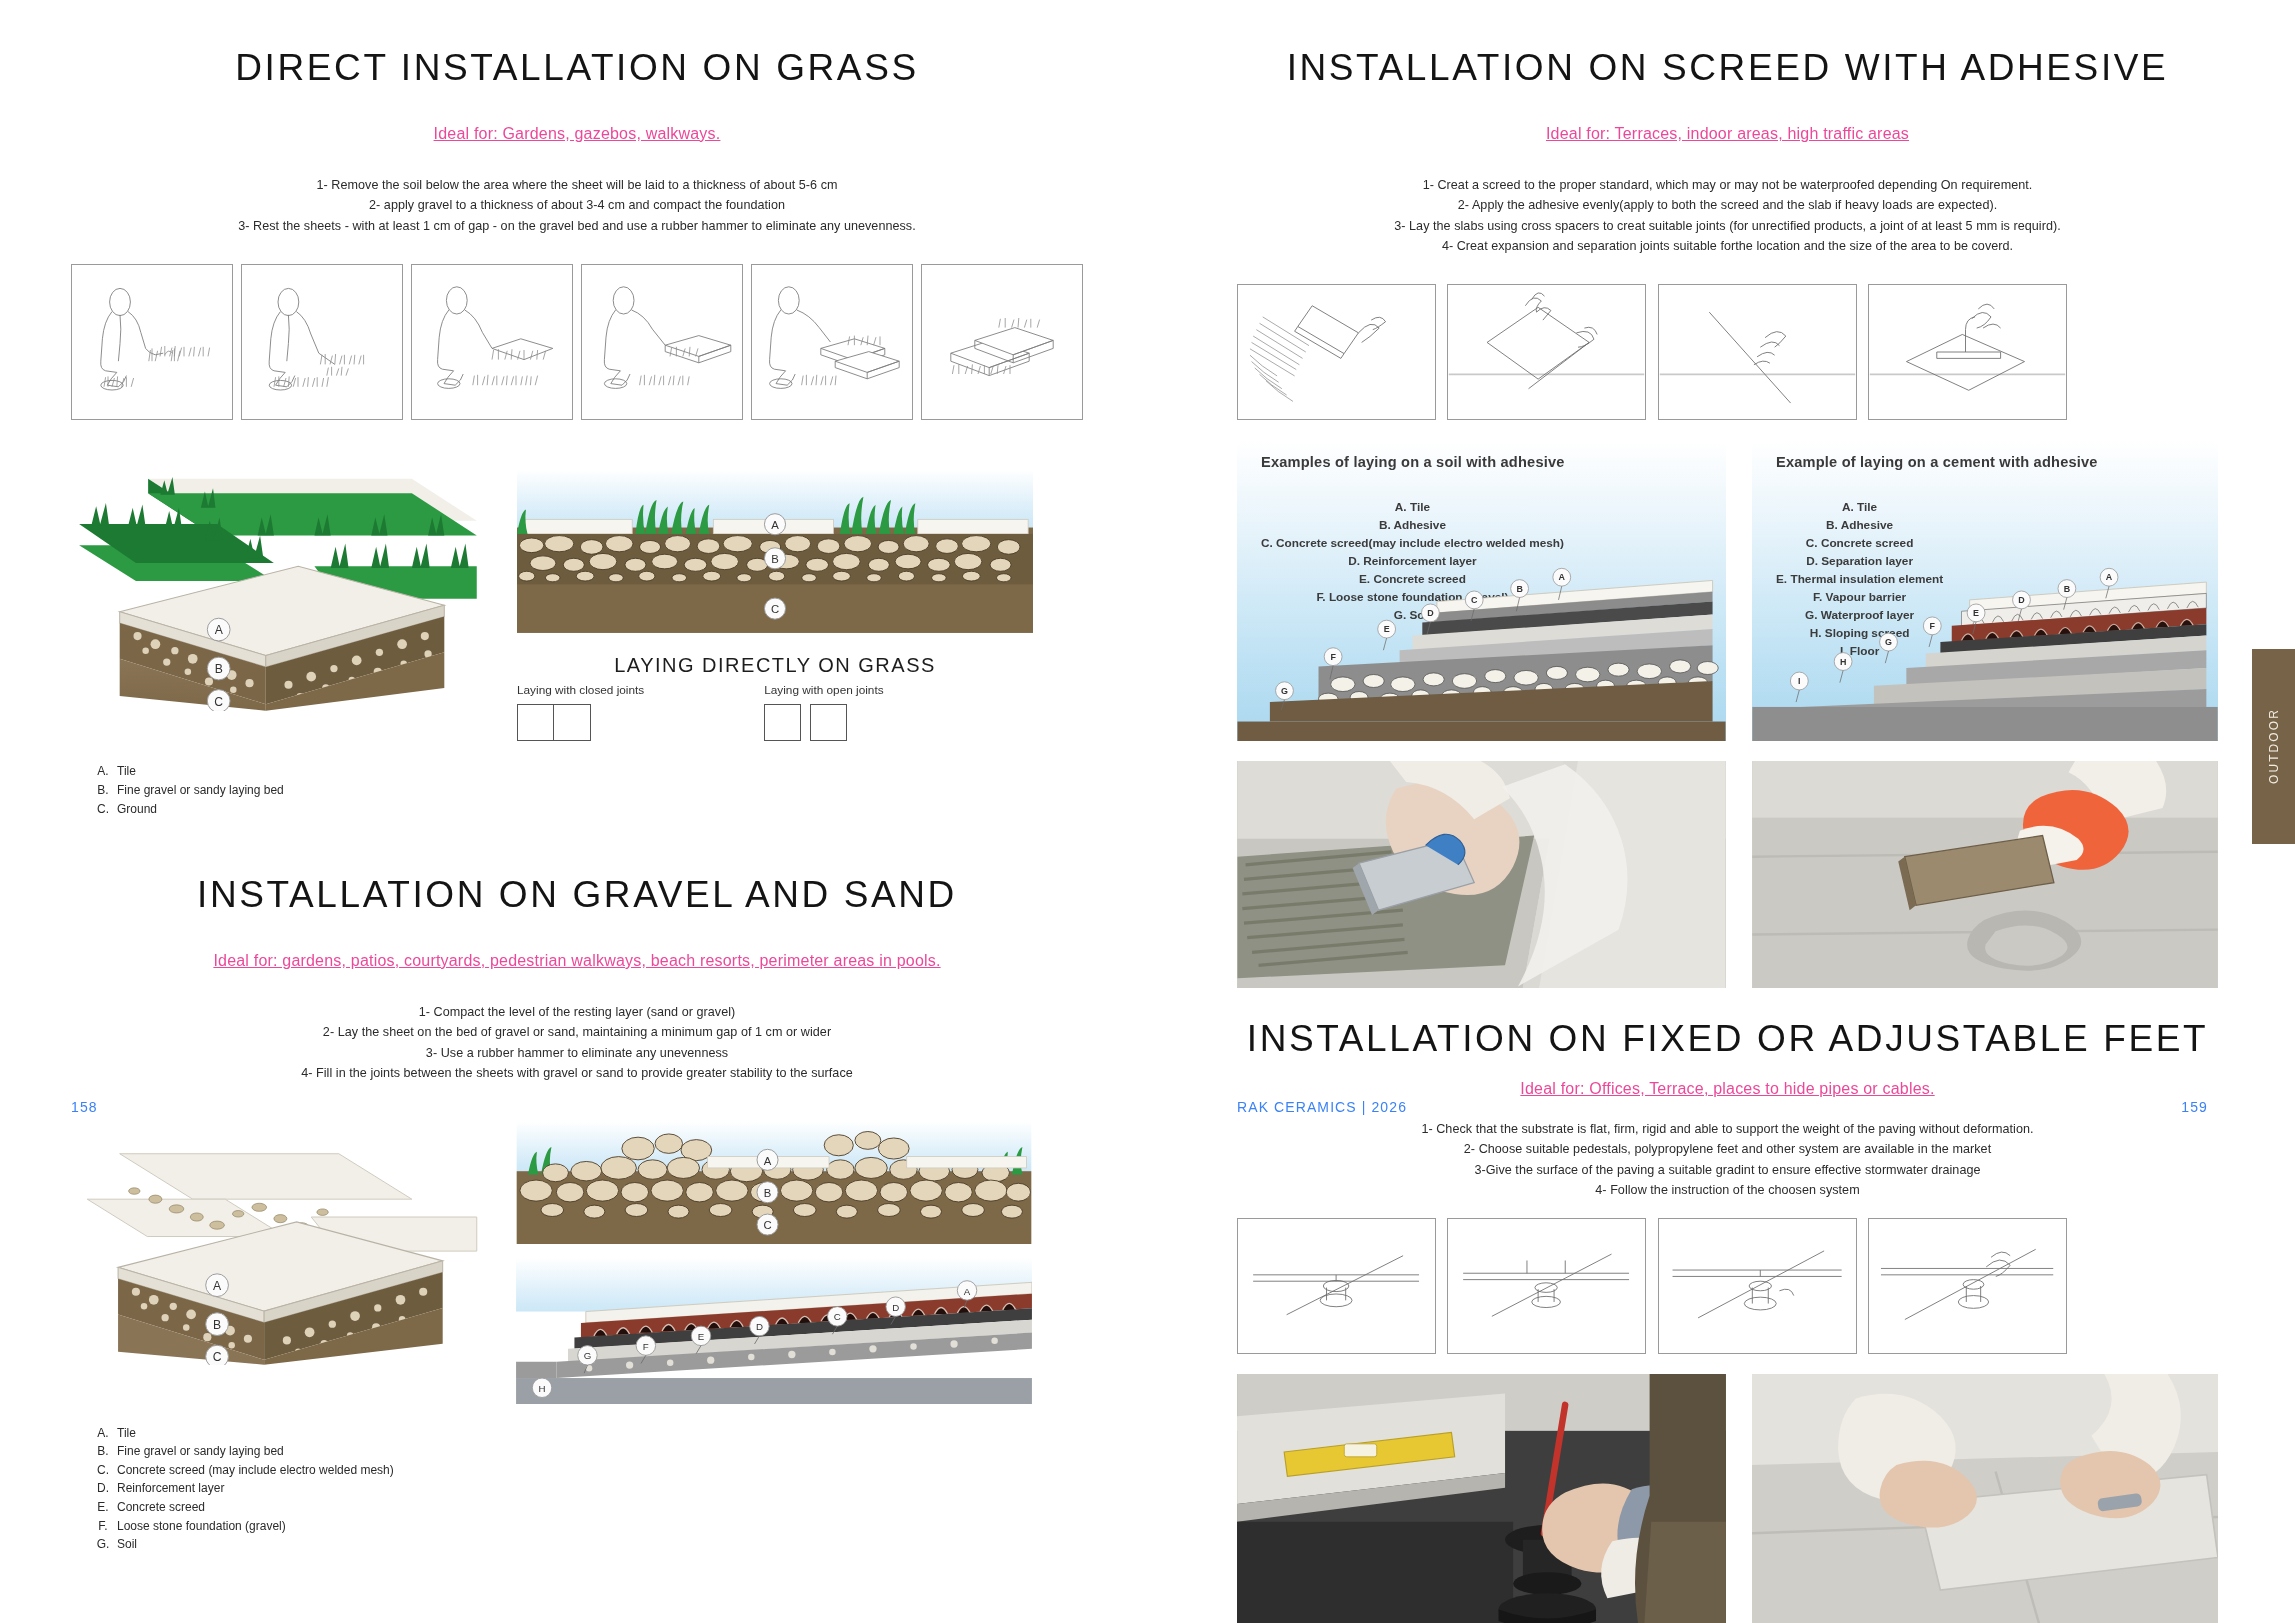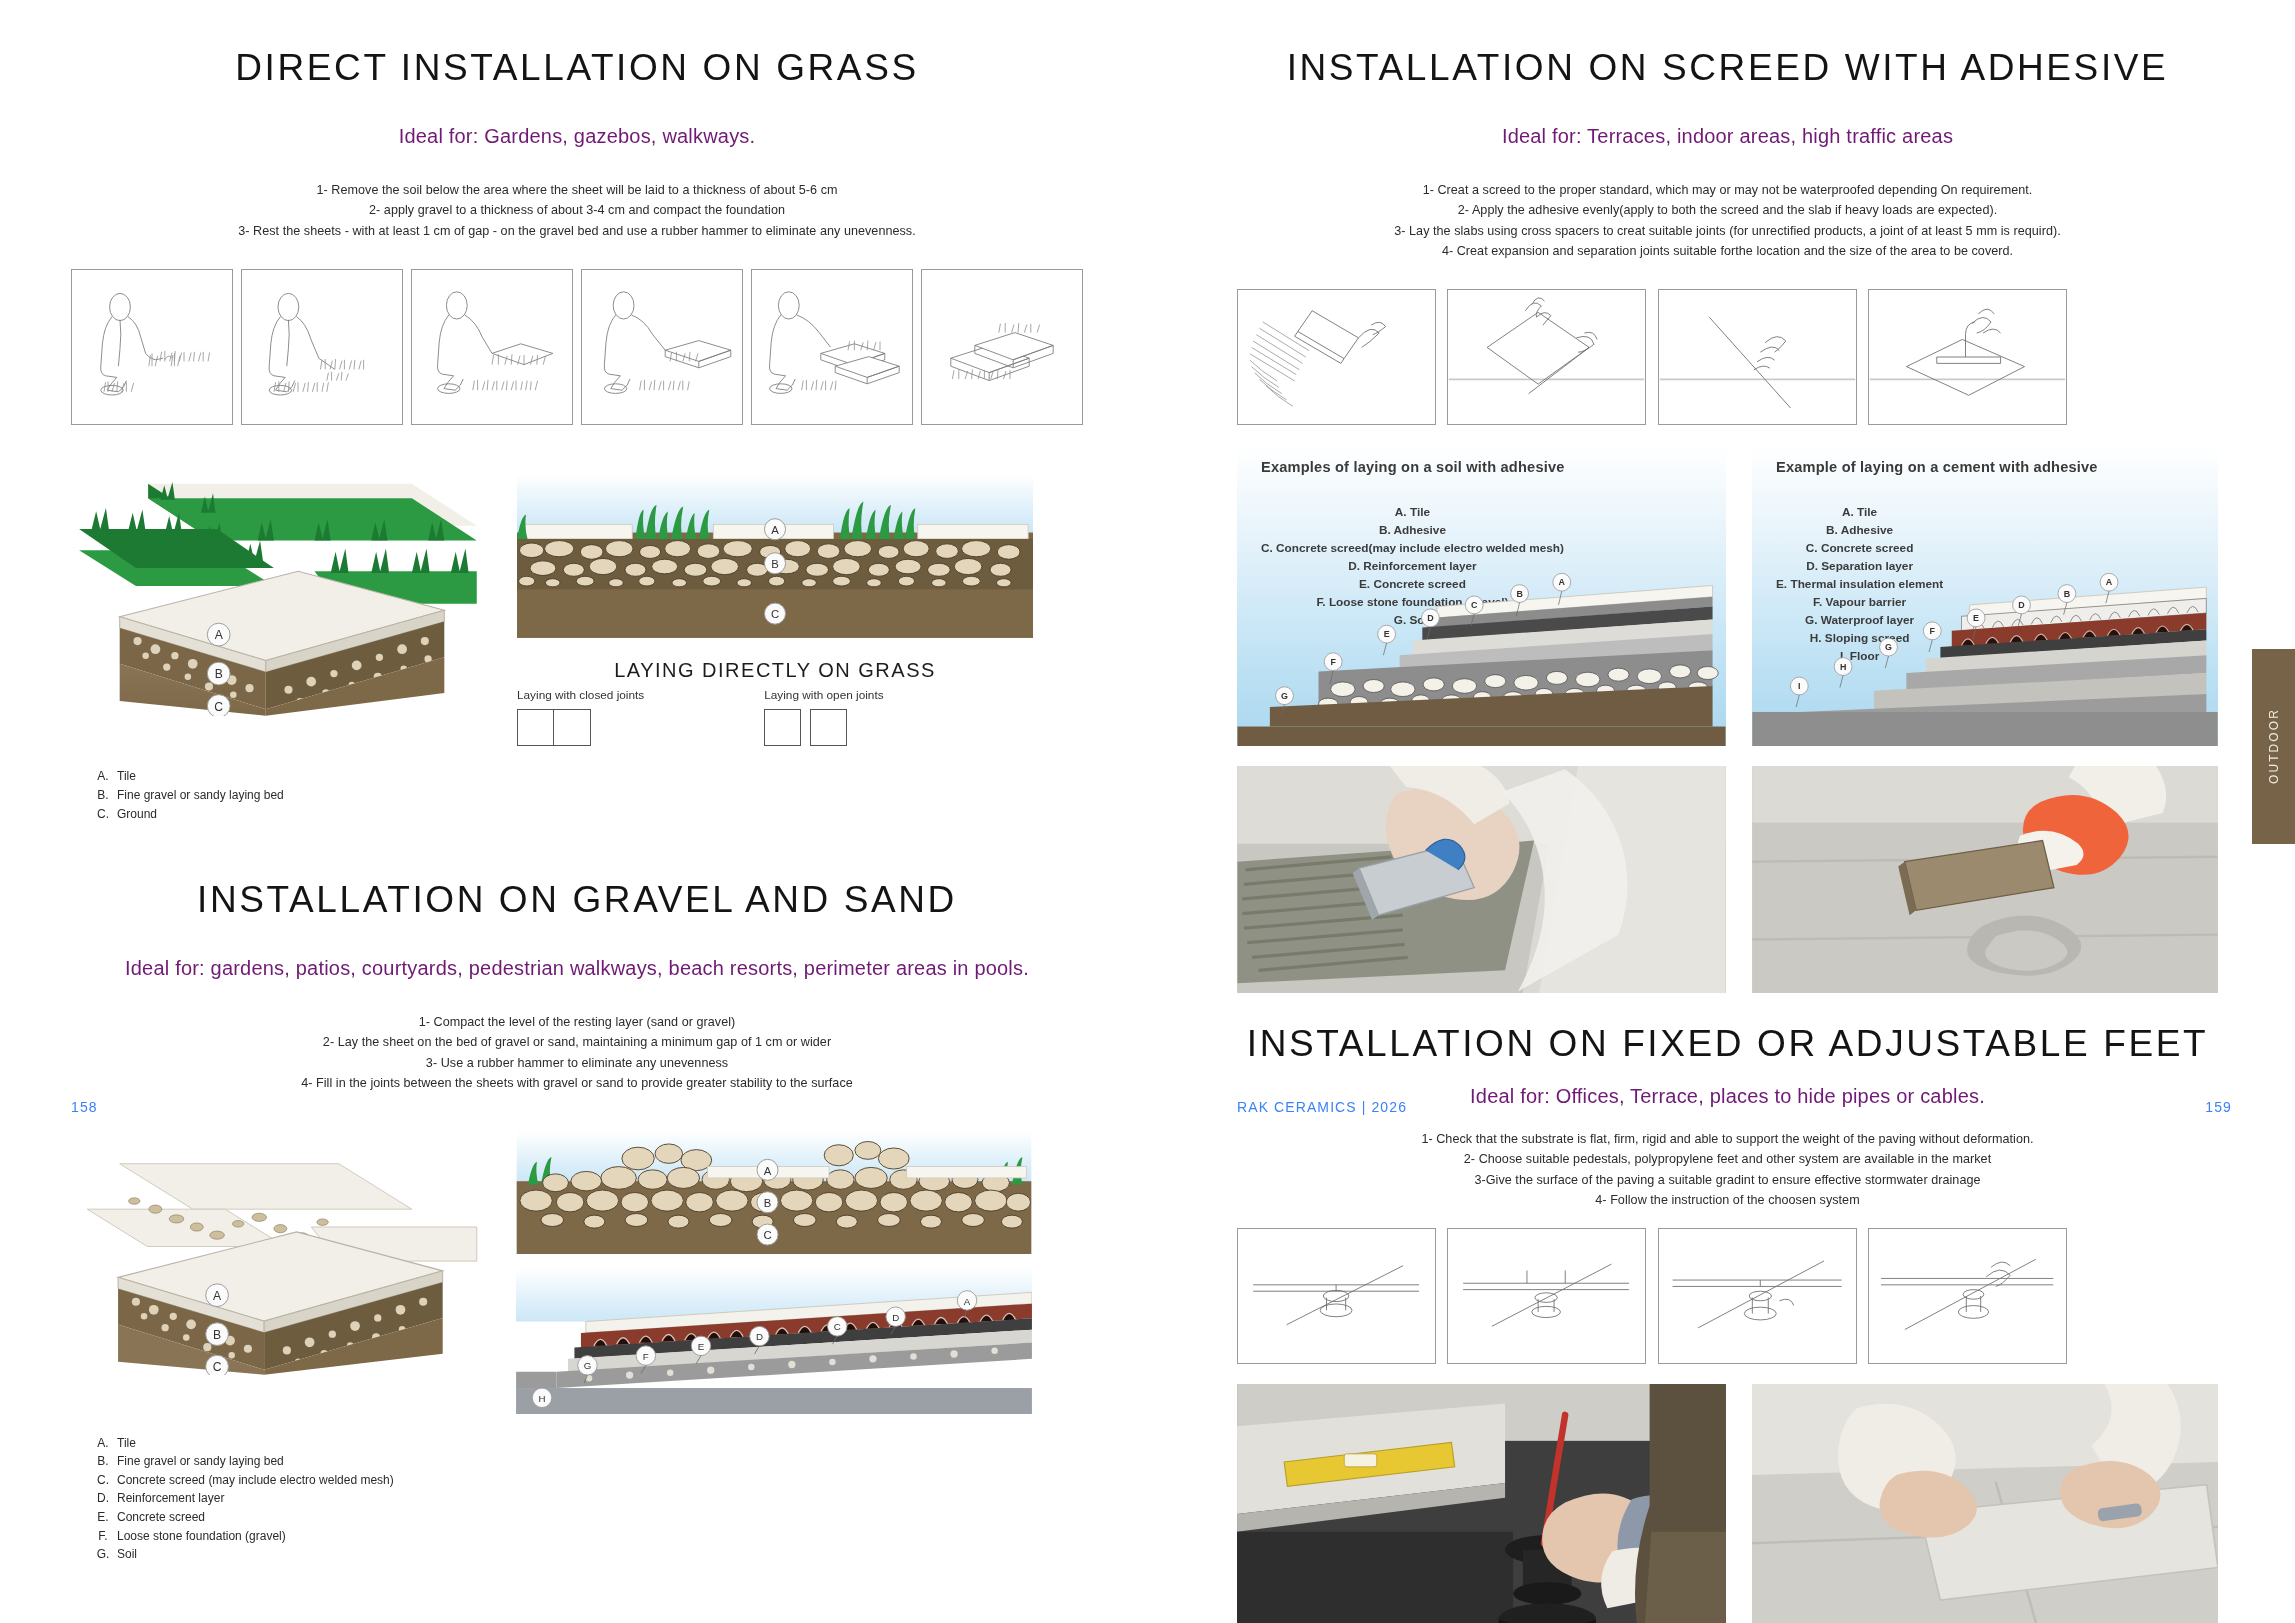--- a/index.html
+++ b/index.html
@@ -12,21 +12,21 @@
   .spread { position: relative; width: 2295px; height: 1623px; display: flex; }
   .page { position: relative; height: 1149px; text-align: center; }
   .page-left  { width: 1148px; padding: 49px 65px 0 71px; }
   .page-right { width: 1148px; padding: 49px 78px 0 89px; }
 
   h1.section-title {
     font-size: 37px; font-weight: 400; letter-spacing: 2.6px;
     color: #141414; line-height: 1.05; white-space: nowrap;
   }
   .ideal {
-    font-size: 20px; color: #701a75; margin-top: 37px; letter-spacing: 0.2px;
+    font-size: 16px; color: #ec4899; margin-top: 37px; letter-spacing: 0.2px; text-decoration: underline;
   }
   .steps { margin-top: 32px; }
   .steps li {
     list-style: none; font-size: 12.6px; color: #2b2b2b;
     line-height: 1.62; letter-spacing: 0.04px; white-space: nowrap;
   }
 
   
   .strip { display: flex; margin-top: 28px; }
   .strip.s6 { gap: 8px; }
@@ -75,21 +75,21 @@
   
   .photo { position: relative; overflow: hidden; background: #cfcfcb; }
 
   
   .folio {
     position: absolute; bottom: 34px; font-size: 14px;
     color: #3b82f6; letter-spacing: 1.1px;
   }
   .folio-left { left: 71px; }
   .folio-imprint { left: 89px; }
-  .folio-right { right: 64px; }
+  .folio-right { right: 88px; }
 
   
   .outdoor-tab {
     position: absolute; right: 0; top: 649px;
     width: 44px; height: 195px; background: #766348;
     display: flex; align-items: center; justify-content: center;
   }
   .outdoor-tab span {
     writing-mode: vertical-rl; transform: rotate(180deg);
     color: #f3ece1; font-size: 12px; letter-spacing: 2.1px;

